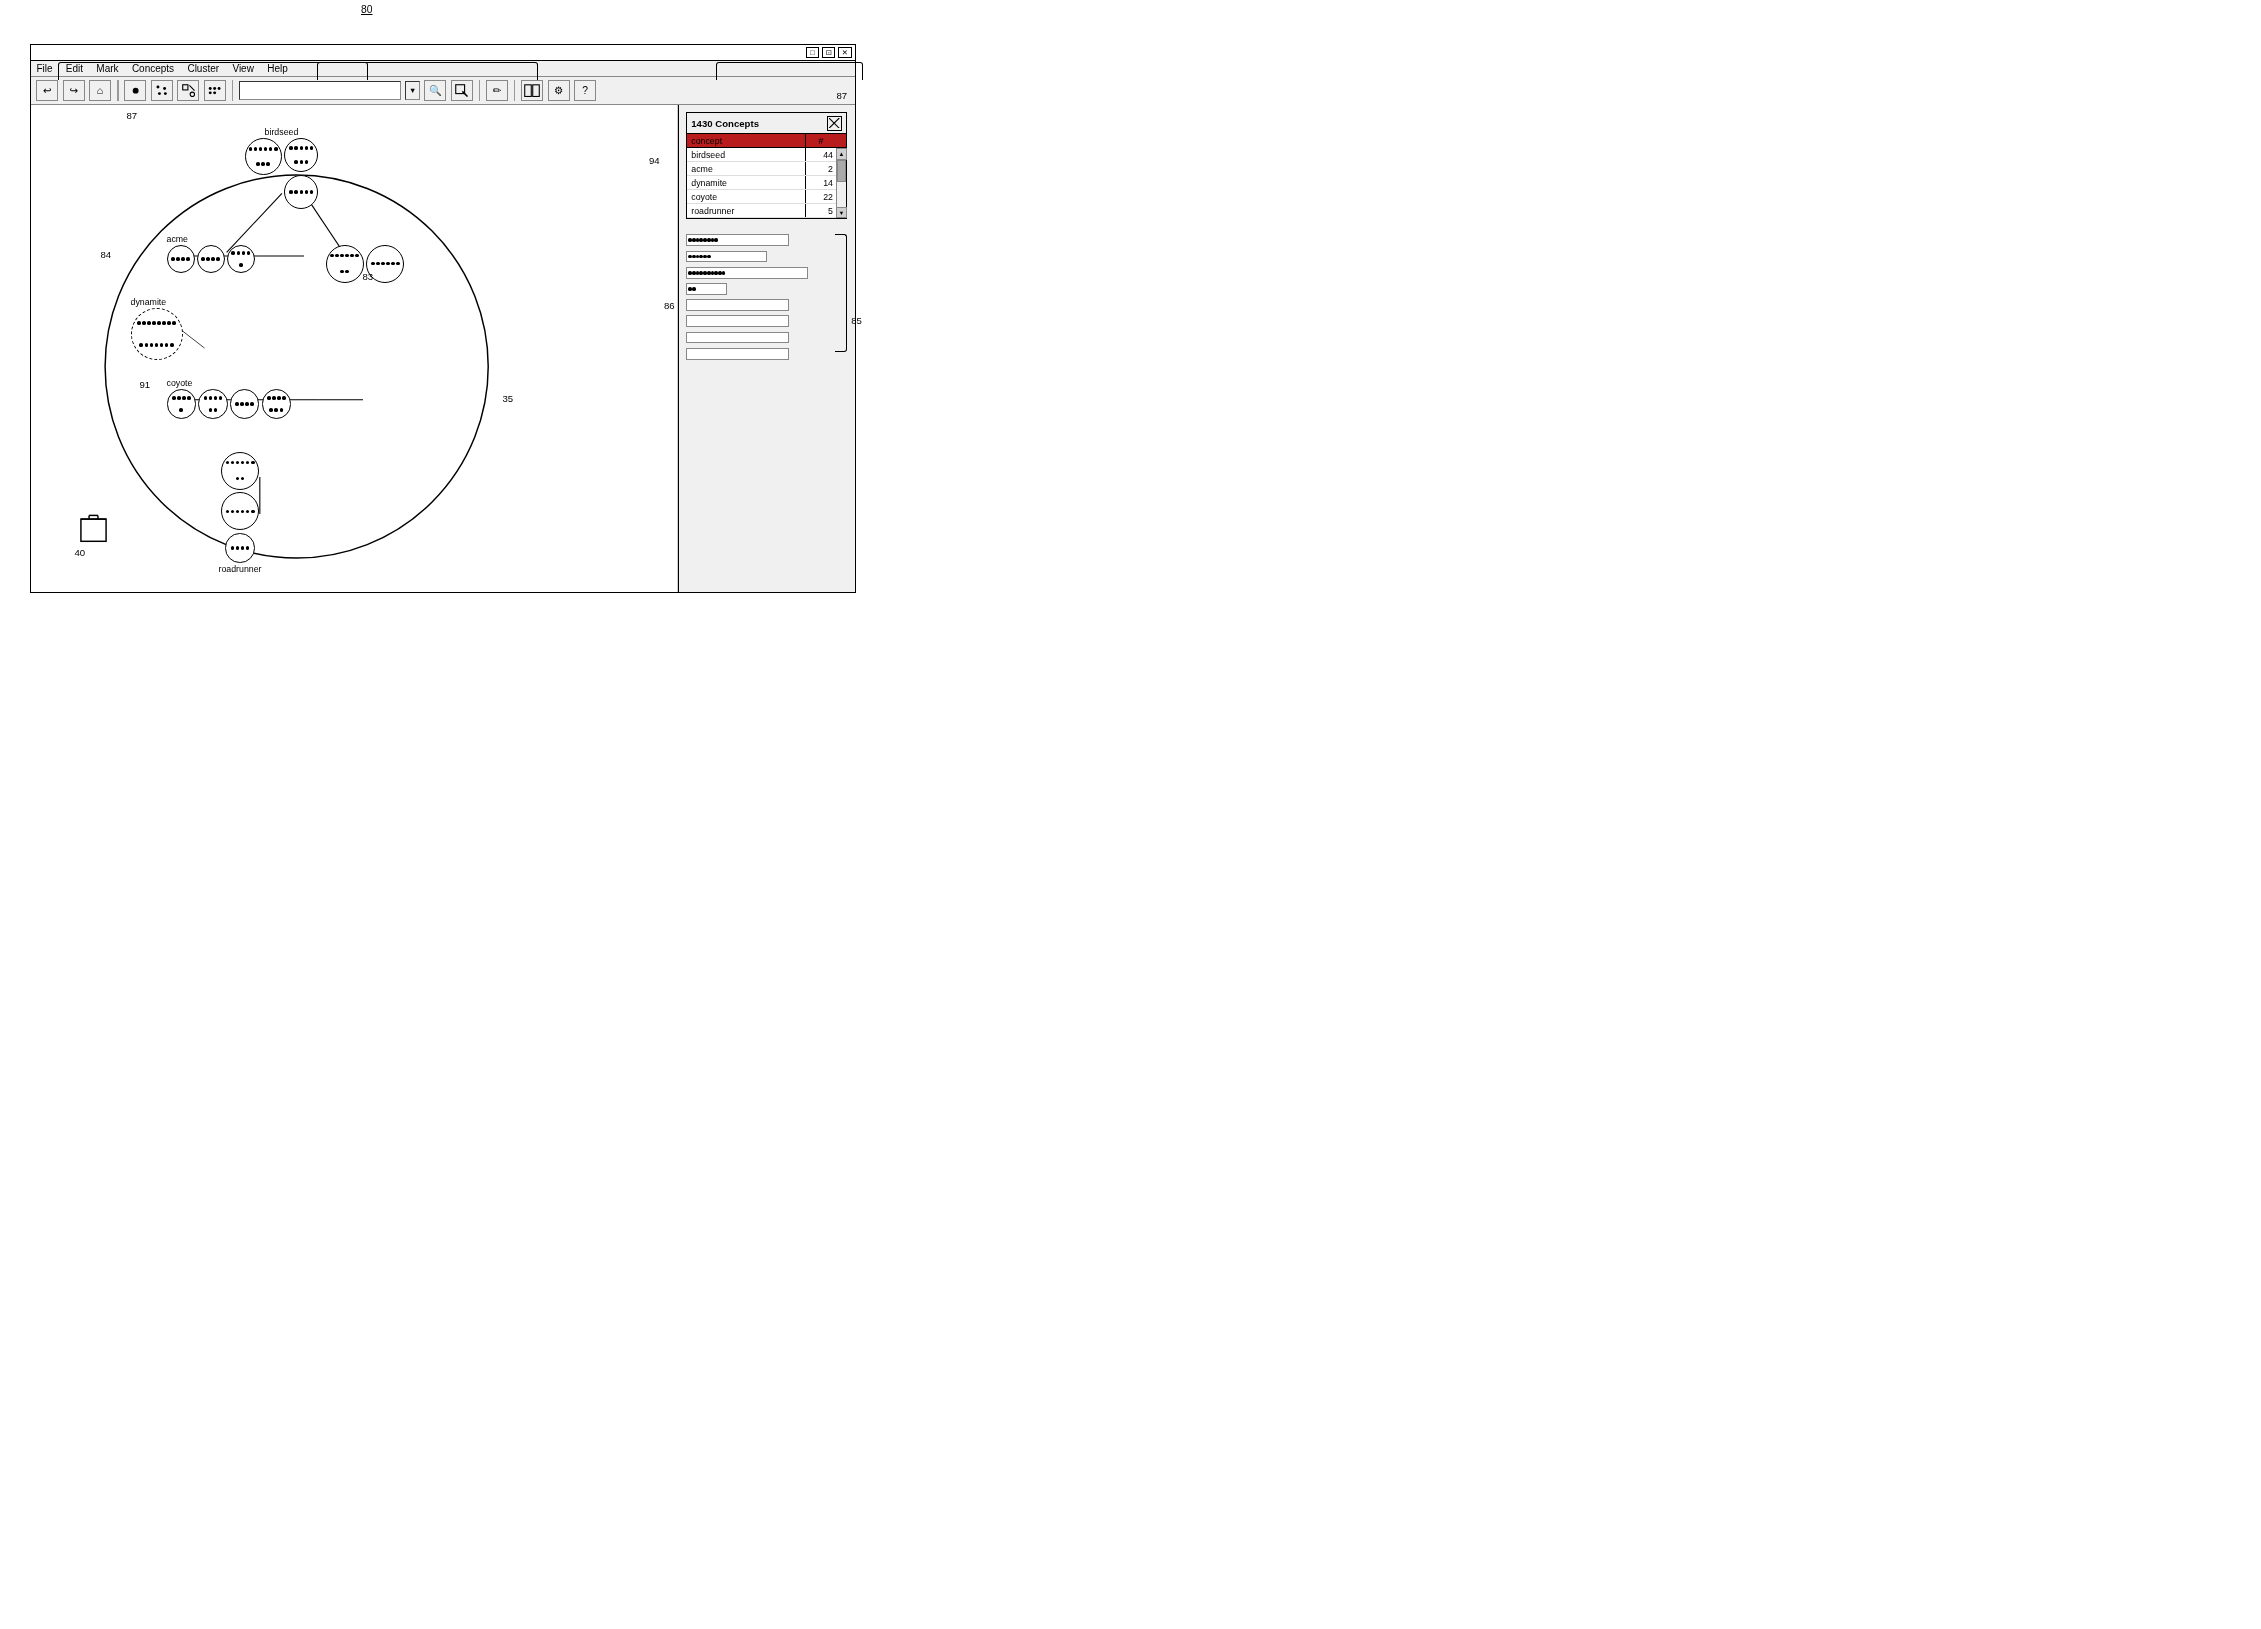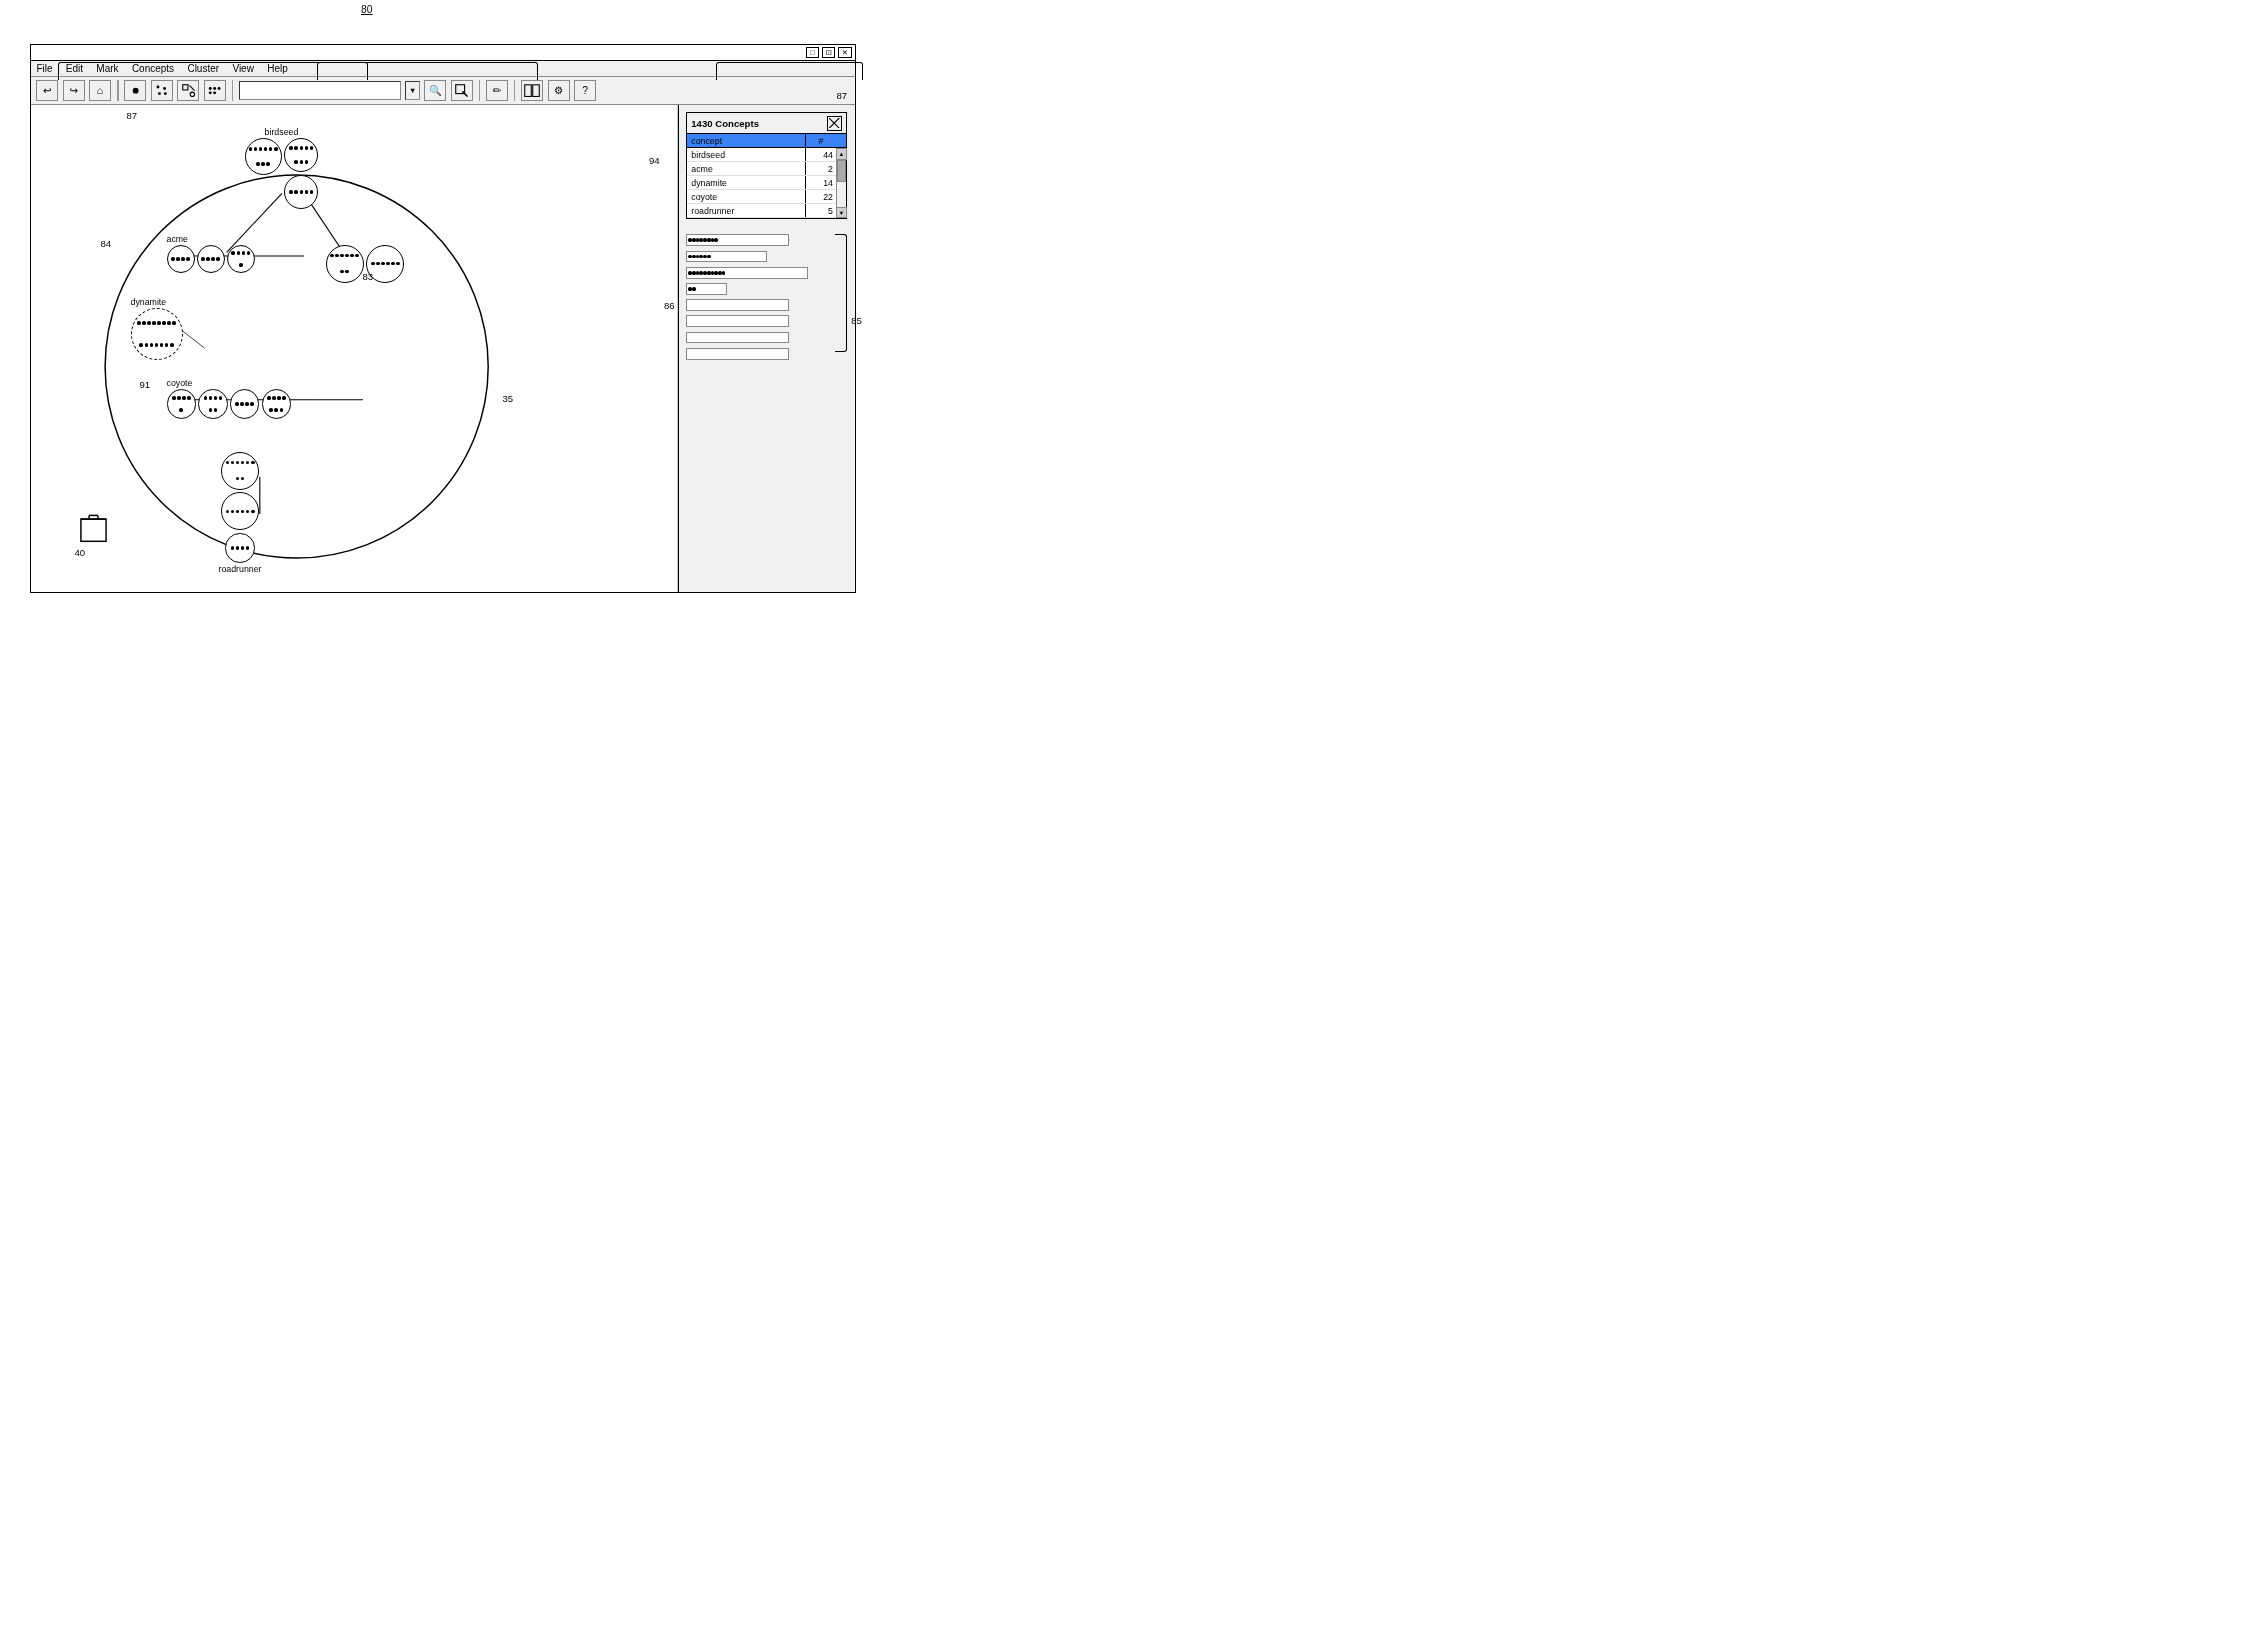--- a/index.html
+++ b/index.html
@@ -190,21 +190,21 @@
       height: 14.7px;
       border: 0.7px solid #000;
       display: flex;
       align-items: center;
       justify-content: center;
       font-size: 7.4px;
     }
     .concepts-col-headers {
       display: flex;
       border-bottom: 0.7px solid #000;
-      background: #3b82f6;
+      background: #b91c1c;
     }
     .col-concept {
       flex: 1;
       padding: 1.5px 4.4px;
       font-size: 8.8px;
       border-right: 0.7px solid #000;
     }
     .col-hash {
       width: 29.5px;
       padding: 1.5px 2.9px;
@@ -572,21 +572,21 @@
         <div style="position:absolute; bottom:44px; left:44px;">
           <svg width="37" height="37" viewBox="0 0 50 50">
             <rect x="8" y="15" width="34" height="30" fill="none" stroke="#000" stroke-width="2"></rect>
             <line x1="8" y1="15" x2="42" y2="15" stroke="#000" stroke-width="2"></line>
             <line x1="19" y1="15" x2="19" y2="10" stroke="#000" stroke-width="2"></line>
             <line x1="31" y1="15" x2="31" y2="10" stroke="#000" stroke-width="2"></line>
             <line x1="19" y1="10" x2="31" y2="10" stroke="#000" stroke-width="2"></line>
           </svg>
         </div>
 
-        <span class="ref-label" style="left:70px; top:133px;">84</span>
+        <span class="ref-label" style="left:70px; top:144px;">84</span>
         <span class="ref-label" style="left:109px; top:274px;">91</span>
         <span class="ref-label" style="left:332px; top:166px;">83</span>
         <span class="ref-label" style="left:472px; top:288px;">35</span>
         <span class="ref-label" style="left:44px; top:442px;">40</span>
 
         <span class="ref-label" style="left:96px; top:5.9px;">87</span>
       </div>
 
       <div class="right-panel">
 

